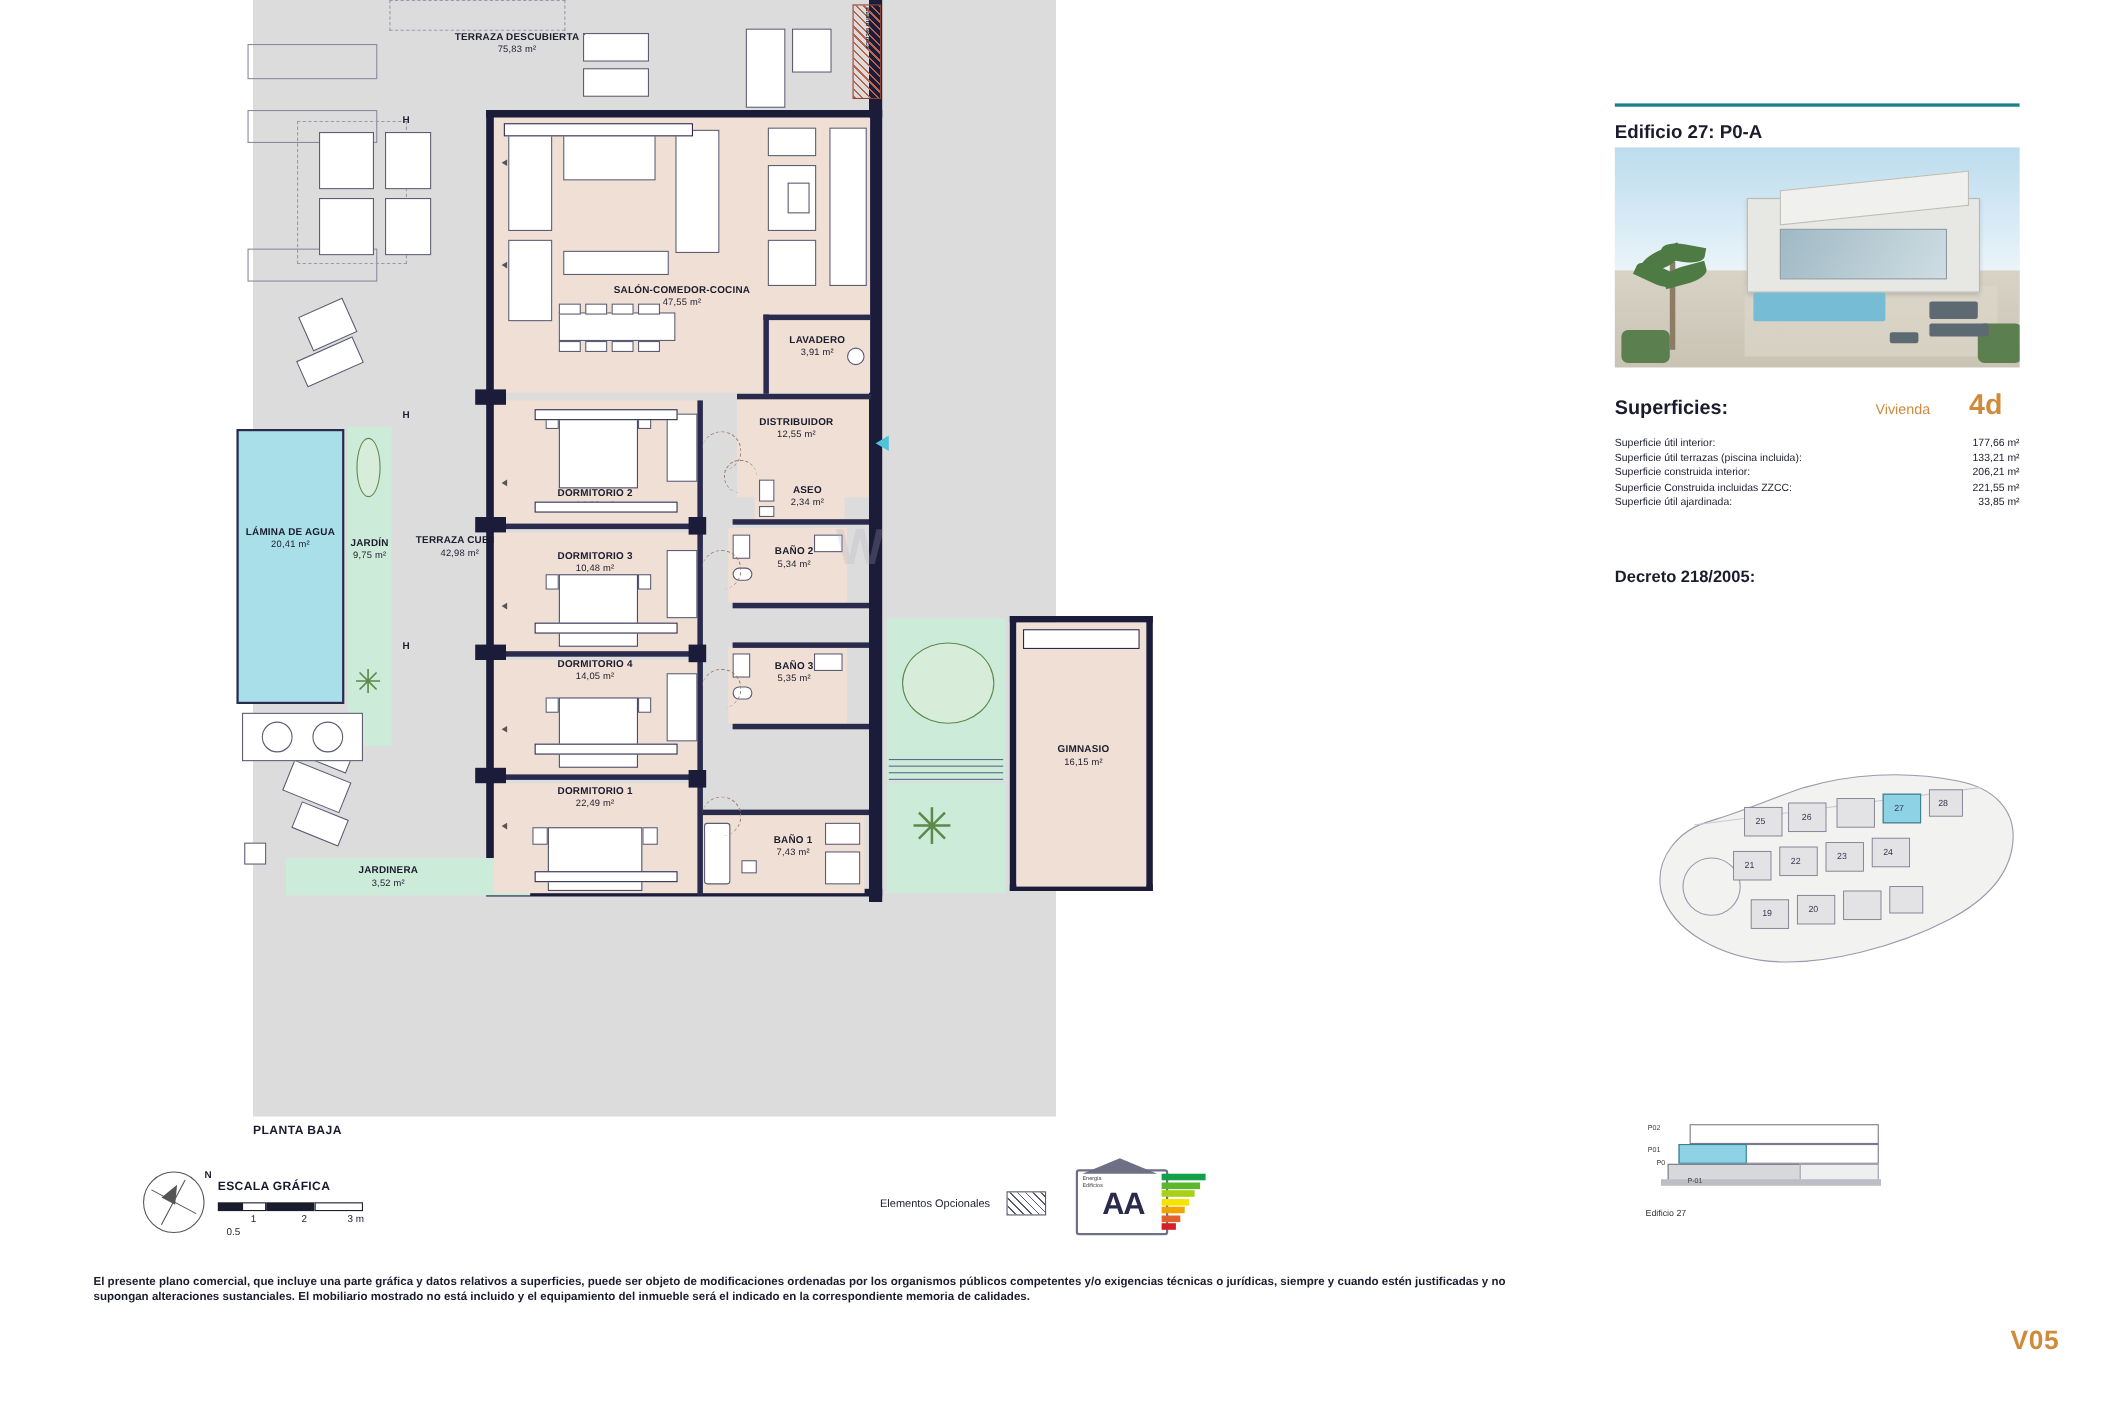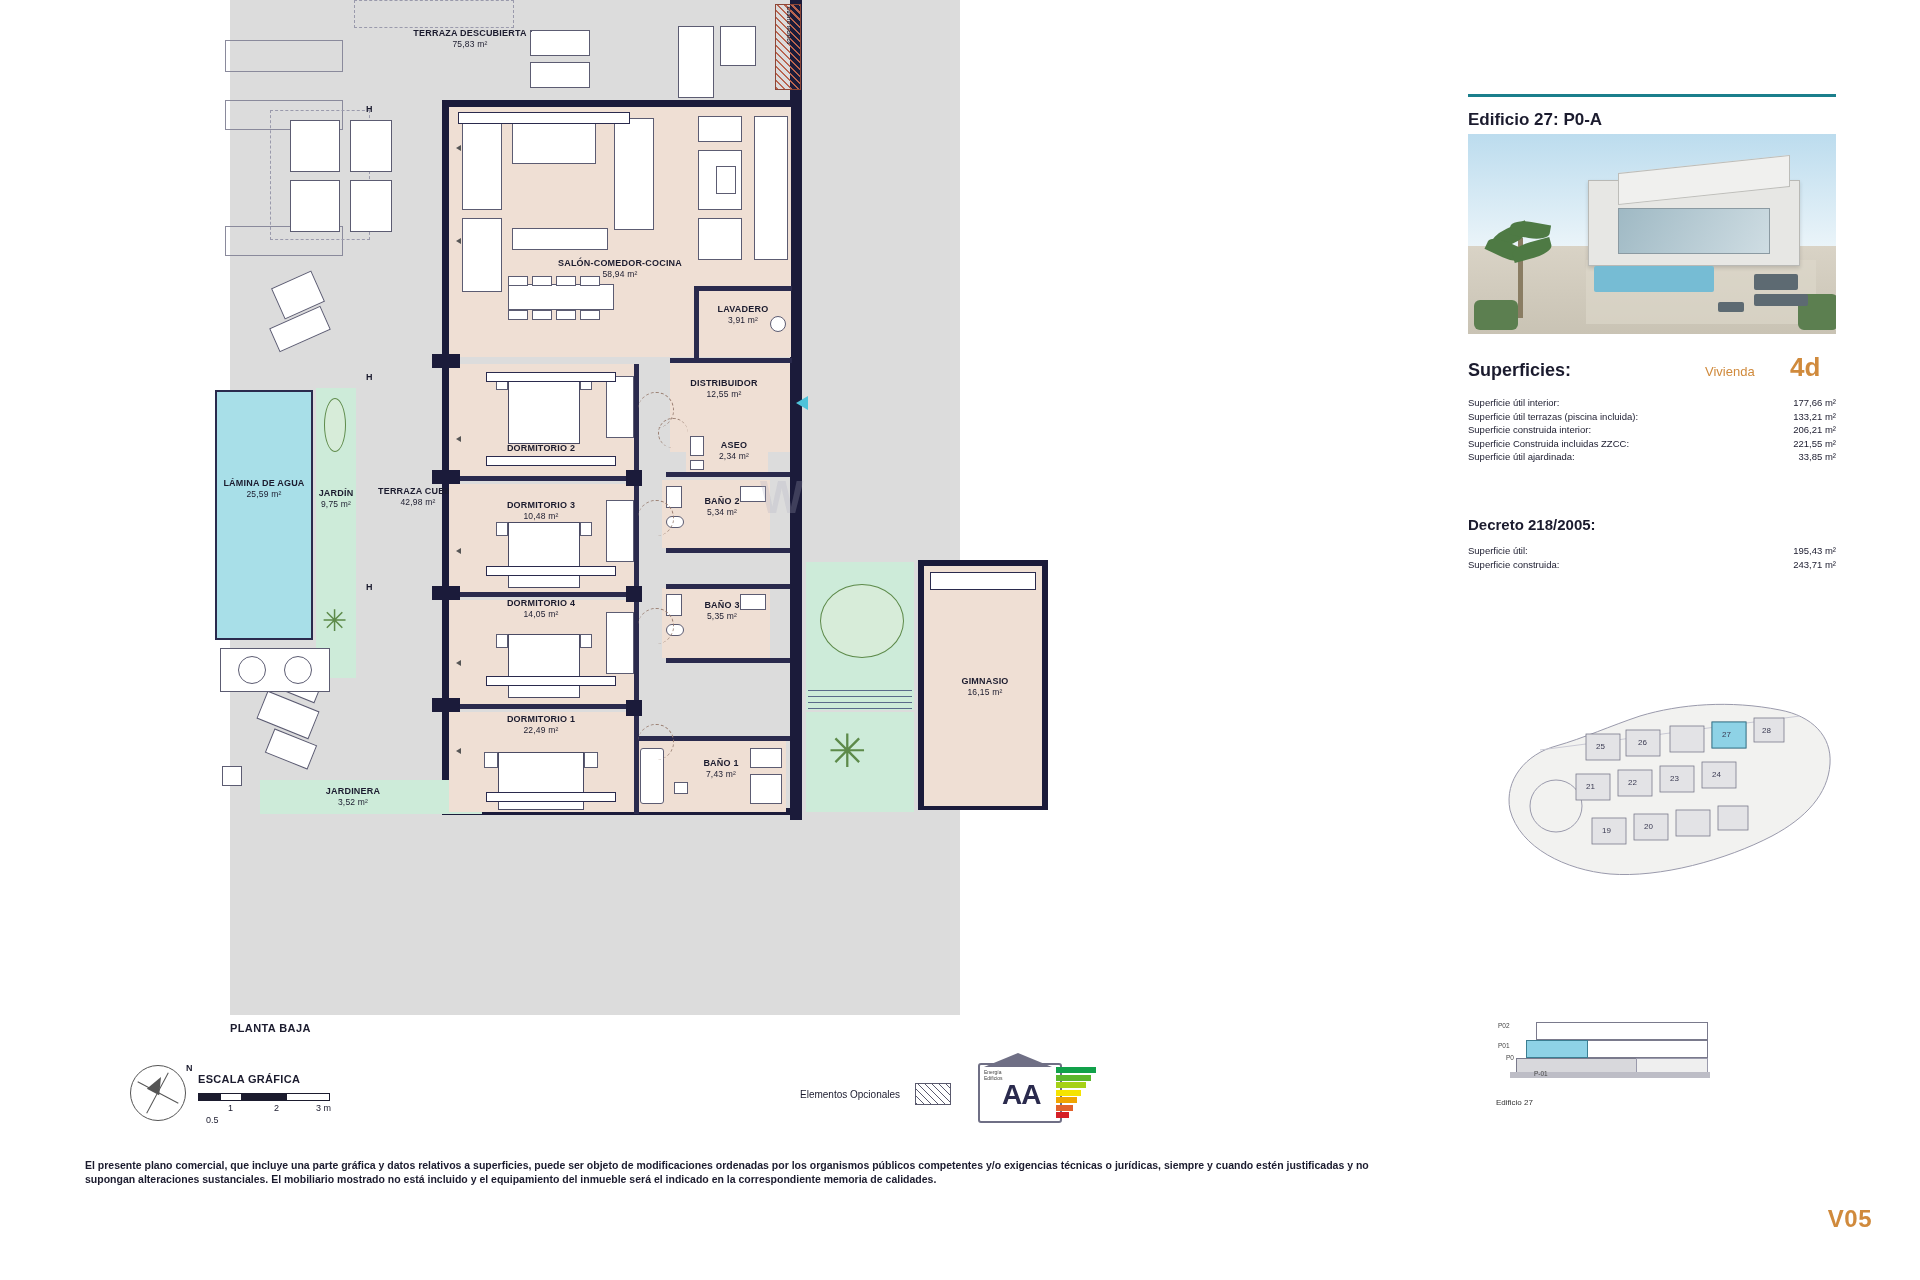--- a/index.html
+++ b/index.html
@@ -514,21 +514,21 @@
     <div class="furn" style="left:46px; top:278px; width:44px; height:34px; transform: rotate(-24deg);"></div>
     <div class="furn" style="left:42px; top:316px; width:56px; height:26px; transform: rotate(-24deg);"></div>
     <div class="furn" style="left:36px; top:664px; width:56px; height:30px; transform: rotate(22deg);"></div>
     <div class="furn" style="left:30px; top:700px; width:56px; height:30px; transform: rotate(22deg);"></div>
     <div class="furn" style="left:38px; top:736px; width:46px; height:26px; transform: rotate(22deg);"></div>
 
     <div class="water" style="left:-15px; top:390px; width:98px; height:250px;"></div>
     <div class="garden" style="left:86px; top:388px; width:40px; height:290px;"></div>
     <div class="label" style="left:-20px; top:478px; width:108px;">
       <span class="nm">LÁMINA DE AGUA</span>
-      <span class="ar">25,59 m²</span>
+      <span class="ar">20,41 m²</span>
     </div>
     <div class="label" style="left:80px; top:488px; width:52px;">
       <span class="nm">JARDÍN</span>
       <span class="ar">9,75 m²</span>
     </div>
     <div class="palm-plan" style="left:92px; top:606px;">✳</div>
     <div class="shrub" style="left:94px; top:398px; width:20px; height:52px;"></div>
 
     <div class="furn" style="left:-10px; top:648px; width:110px; height:44px;"></div>
     <div class="furn" style="left:8px; top:656px; width:28px; height:28px; border-radius:50%;"></div>
@@ -542,21 +542,21 @@
     <div class="garden" style="left:30px; top:780px; width:222px; height:34px;"></div>
     <div class="label" style="left:68px; top:786px; width:110px;">
       <span class="nm">JARDINERA</span>
       <span class="ar">3,52 m²</span>
     </div>
     <div class="furn" style="left:-8px; top:766px; width:20px; height:20px;"></div>
 
     <div class="room" style="left:219px; top:107px; width:342px; height:250px;"></div>
     <div class="label" style="left:262px; top:258px; width:256px;">
       <span class="nm">SALÓN-COMEDOR-COCINA</span>
-      <span class="ar">58,94 m²</span>
+      <span class="ar">47,55 m²</span>
     </div>
 
     <div class="furn" style="left:232px; top:118px; width:40px; height:92px;"></div>
     <div class="furn" style="left:282px; top:118px; width:84px; height:46px;"></div>
     <div class="furn" style="left:232px; top:218px; width:40px; height:74px;"></div>
     <div class="furn" style="left:282px; top:228px; width:96px; height:22px;"></div>
     <div class="furn" style="left:384px; top:118px; width:40px; height:112px;"></div>
     <div class="furn" style="left:300px; top:30px; width:0; height:0;"></div>
 
     <div class="furn" style="left:278px; top:284px; width:106px; height:26px;"></div>
@@ -826,30 +826,20 @@
         <span class="k">Superficie Construida incluidas ZZCC:</span>
         <span class="v">221,55 m²</span>
       </div>
       <div class="sup-row">
         <span class="k">Superficie útil ajardinada:</span>
         <span class="v">33,85 m²</span>
       </div>
     </div>
 
     <div class="decreto-head">Decreto 218/2005:</div>
-    <div class="decreto-table">
-      <div class="sup-row">
-        <span class="k">Superficie útil:</span>
-        <span class="v">195,43 m²</span>
-      </div>
-      <div class="sup-row">
-        <span class="k">Superficie construida:</span>
-        <span class="v">243,71 m²</span>
-      </div>
-    </div>
 
     <div class="sitemap">
       <svg width="340" height="200" viewBox="0 0 340 200">
         <path d="M10,120 C4,90 26,64 56,56 C84,48 110,36 140,26 C180,14 230,10 280,20 C312,26 332,46 330,74 C328,104 306,128 272,146 C226,170 160,188 110,184 C66,180 20,158 10,120 Z" fill="#f2f2f0" stroke="#9a9aac" stroke-width="1"></path>
         <circle cx="56" cy="116" r="26" fill="none" stroke="#9a9aac" stroke-width="1"></circle>
         <path d="M40,60 L300,26" stroke="#c9c9d4" stroke-width="1" fill="none"></path>
         <g fill="#e3e3e6" stroke="#7a7a8c" stroke-width="0.8">
           <rect x="86" y="44" width="34" height="26"></rect>
           <rect x="126" y="40" width="34" height="26"></rect>
           <rect x="170" y="36" width="34" height="26"></rect>

